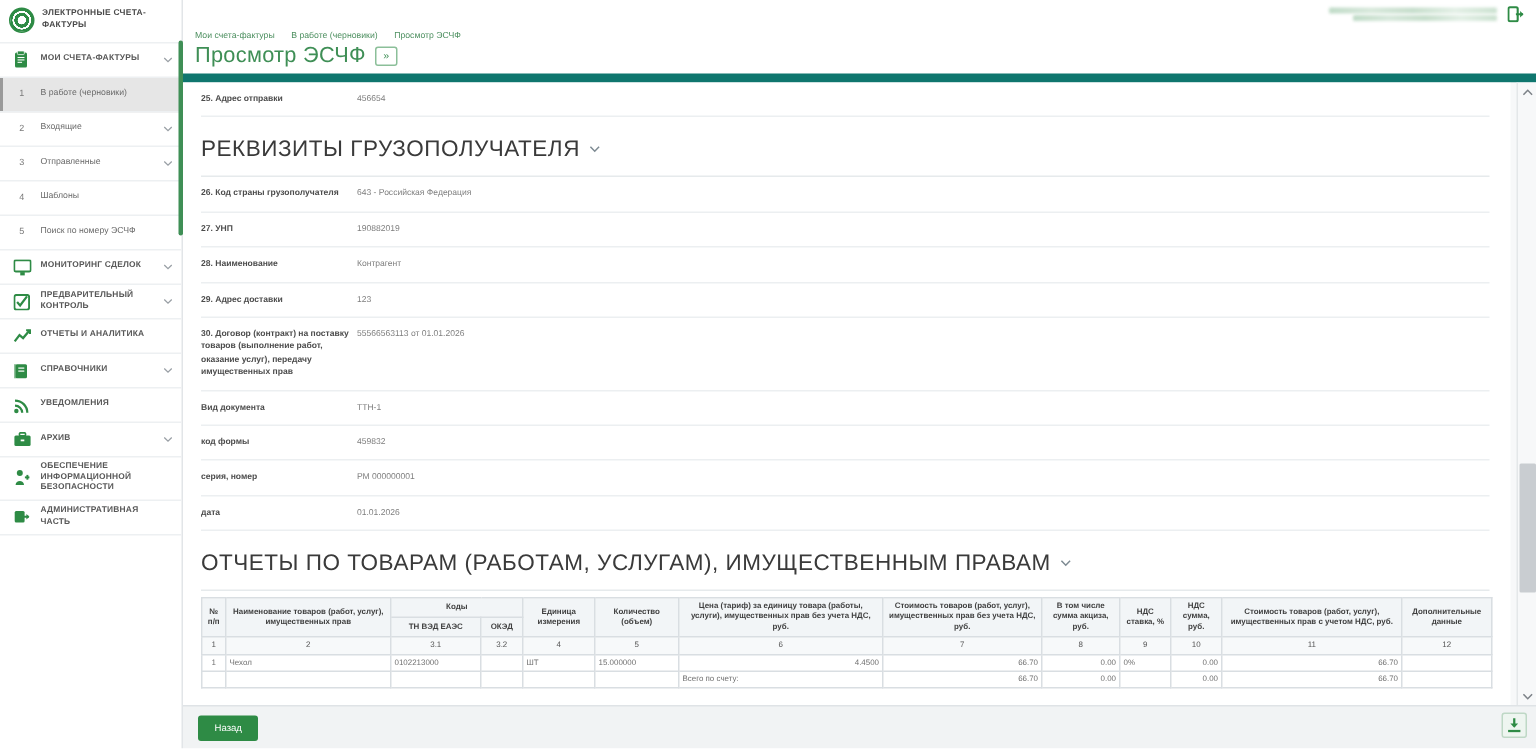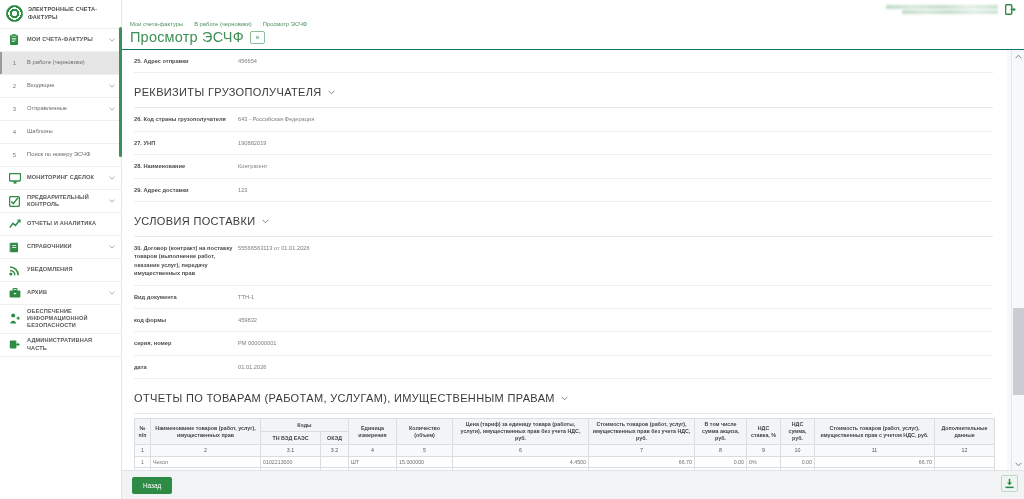--- a/index.html
+++ b/index.html
@@ -87,21 +87,21 @@
     height: 4px; border-radius: 1px;
     background: linear-gradient(90deg,#bcd9c4,#d6e7da,#c3dcc9,#e2efe5,#c9e0ce);
     filter: blur(1.1px); opacity: .95;
   }
   .blur-line.l1 { width: 112px; }
   .blur-line.l2 { width: 96px; }
   .logout-ico { color: #2e8b45; display: flex; align-items: center; }
 
   .crumb-wrap {
     background: #ffffff; padding: 3px 0 0 8px; flex: 0 0 auto;
-    border-bottom: 1px solid #0f766e;
+    border-bottom: 6px solid #0f766e;
   }
   .crumbs { display: flex; gap: 11px; font-size: 5.8px; color: #4c8f5f; padding-bottom: 2px; }
   .crumbs span { cursor: pointer; }
   .page-title-row { display: flex; align-items: center; gap: 6px; padding: 0 0 4px 0; }
   .page-title {
     font-size: 14.5px; color: #3f8f56; font-weight: normal; letter-spacing: .2px;
   }
   .fwd-btn {
     width: 15px; height: 13px; border: 1px solid #8bbf99; border-radius: 2px;
     color: #3f8f56; font-size: 7px; display: flex; align-items: center; justify-content: center;
@@ -125,21 +125,21 @@
   .flabel {
     flex: 0 0 104px; font-size: 5.7px; line-height: 8.4px; color: #4c4c4c; font-weight: bold;
   }
   .fvalue { flex: 1 1 auto; font-size: 5.7px; line-height: 8.4px; color: #7e7e7e; }
 
   .section-head {
     display: flex; align-items: center; gap: 6px;
     padding: 13px 0 9px 0; border-bottom: 1px solid #e6eaec;
   }
   .section-title {
-    font-size: 11px; color: #3a3a3a; letter-spacing: .35px;
+    font-size: 15px; color: #3a3a3a; letter-spacing: .35px;
   }
   .section-chev { color: #7d8a92; display: flex; align-items: center; }
 
   
   .tbl-wrap { padding-top: 4px; }
   table.goods {
     width: 100%; border-collapse: collapse; table-layout: fixed;
     font-size: 5.3px; color: #4a4a4a;
   }
   table.goods th, table.goods td {
@@ -431,28 +431,20 @@
         </div>
         <div class="frow">
           <div class="flabel">28. Наименование</div>
           <div class="fvalue">Контрагент</div>
         </div>
         <div class="frow">
           <div class="flabel">29. Адрес доставки</div>
           <div class="fvalue">123</div>
         </div>
 
-        <div class="section-head">
-          <div class="section-title">УСЛОВИЯ ПОСТАВКИ</div>
-          <span class="section-chev">
-            <svg width="7" height="5" viewBox="0 0 7 5">
-                <path d="M0.6 0.8 L3.5 3.8 L6.4 0.8" stroke="#7d8a92" stroke-width="1" fill="none"></path>
-              </svg>
-          </span>
-        </div>
         <div class="frow">
           <div class="flabel">30. Договор (контракт) на поставку товаров (выполнение работ, оказание услуг), передачу имущественных прав</div>
           <div class="fvalue">55566563113 от 01.01.2026</div>
         </div>
         <div class="frow">
           <div class="flabel">Вид документа</div>
           <div class="fvalue">ТТН-1</div>
         </div>
         <div class="frow">
           <div class="flabel">код формы</div>

